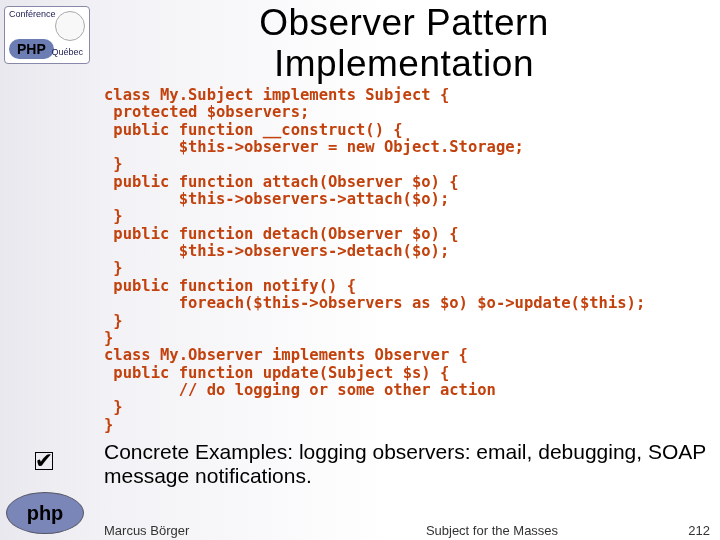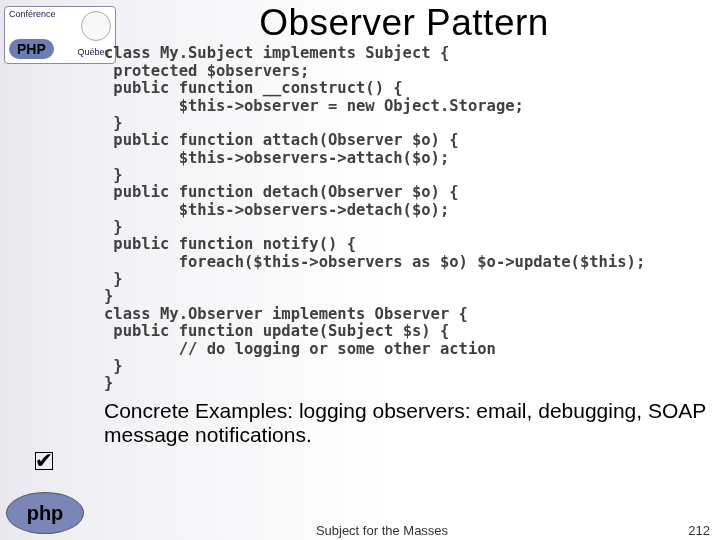--- a/index.html
+++ b/index.html
@@ -6,21 +6,21 @@
   body {
     width: 720px; height: 540px;
     background: linear-gradient(to right, #e8e8ee 0%, #f2f2f6 15%, #ffffff 55%);
     font-family: Georgia, 'Times New Roman', serif;
     position: relative; overflow: hidden;
   }
   .sidebar {
     position: absolute; left: 0; top: 0; width: 98px; height: 540px;
   }
   .conf-logo {
-    margin: 6px 4px; width: 112px; height: 58px;
+    margin: 6px 4px; width: 86px; height: 58px;
     background: #fff; border: 1px solid #88a; border-radius: 4px;
     position: relative; font-family: Arial, sans-serif;
   }
   .conf-logo .top { font-size: 9px; color: #225; padding: 2px 4px; }
   .conf-logo .fig { position: absolute; right: 4px; top: 4px; width: 30px; height: 30px;
     border: 1px solid #aaa; border-radius: 50%; background: #f8f8f8; }
   .conf-logo .php { position: absolute; left: 4px; bottom: 4px;
     background: #6b7db3; color: #000; font-weight: bold; font-size: 14px;
     padding: 2px 8px; border-radius: 10px; }
   .conf-logo .qc { position: absolute; right: 6px; bottom: 6px; font-size: 9px; color: #225; padding-left: 48px; }
@@ -41,21 +41,21 @@
     position: absolute; left: 104px; top: 0; right: 0; bottom: 28px;
   }
   h1 {
     font-family: Verdana, Arial, sans-serif;
     font-weight: 400; font-size: 37px; color: #000;
     text-align: center; line-height: 1.12; margin: 2px 16px 2px 0;
     letter-spacing: 0.5px;
   }
   pre.code {
     font-family: "Lucida Console", Consolas, monospace;
-    font-size: 15.5px; line-height: 1.12; color: #404040;
+    font-size: 15.5px; line-height: 1.12; color: #c2410c;
     white-space: pre-wrap; margin: 0 8px 6px 0;
     font-weight: bold;
   }
   .examples {
     font-family: Verdana, Arial, sans-serif;
     font-size: 21px; color: #000; line-height: 1.15;
     margin: 0 10px 0 0;
   }
   footer {
     position: absolute; left: 104px; right: 0; bottom: 2px;
@@ -78,20 +78,21 @@
   </div>
   <div class="checkmark">
     <span class="box">✔</span>
   </div>
   <div class="php-bubble">php</div>
 </div>
 
 <div class="content">
   <h1>
     <span>Observer Pattern</span><br>
+    <span>Implementation</span>
   </h1>
   <pre class="code">class My.Subject implements Subject {
  protected $observers;
  public function __construct() {
         $this-&gt;observer = new Object.Storage;
  }
  public function attach(Observer $o) {
         $this-&gt;observers-&gt;attach($o);
  }
  public function detach(Observer $o) {
@@ -103,15 +104,16 @@
 }
 class My.Observer implements Observer {
  public function update(Subject $s) {
         // do logging or some other action
  }
 }</pre>
   <p class="examples">Concrete Examples: logging observers: email, debugging, SOAP message notifications.</p>
 </div>
 
 <footer>
+  <div class="author">Marcus Börger</div>
   <div class="title">Subject for the Masses</div>
   <div class="num">212</div>
 </footer>
 
 </body></html>

